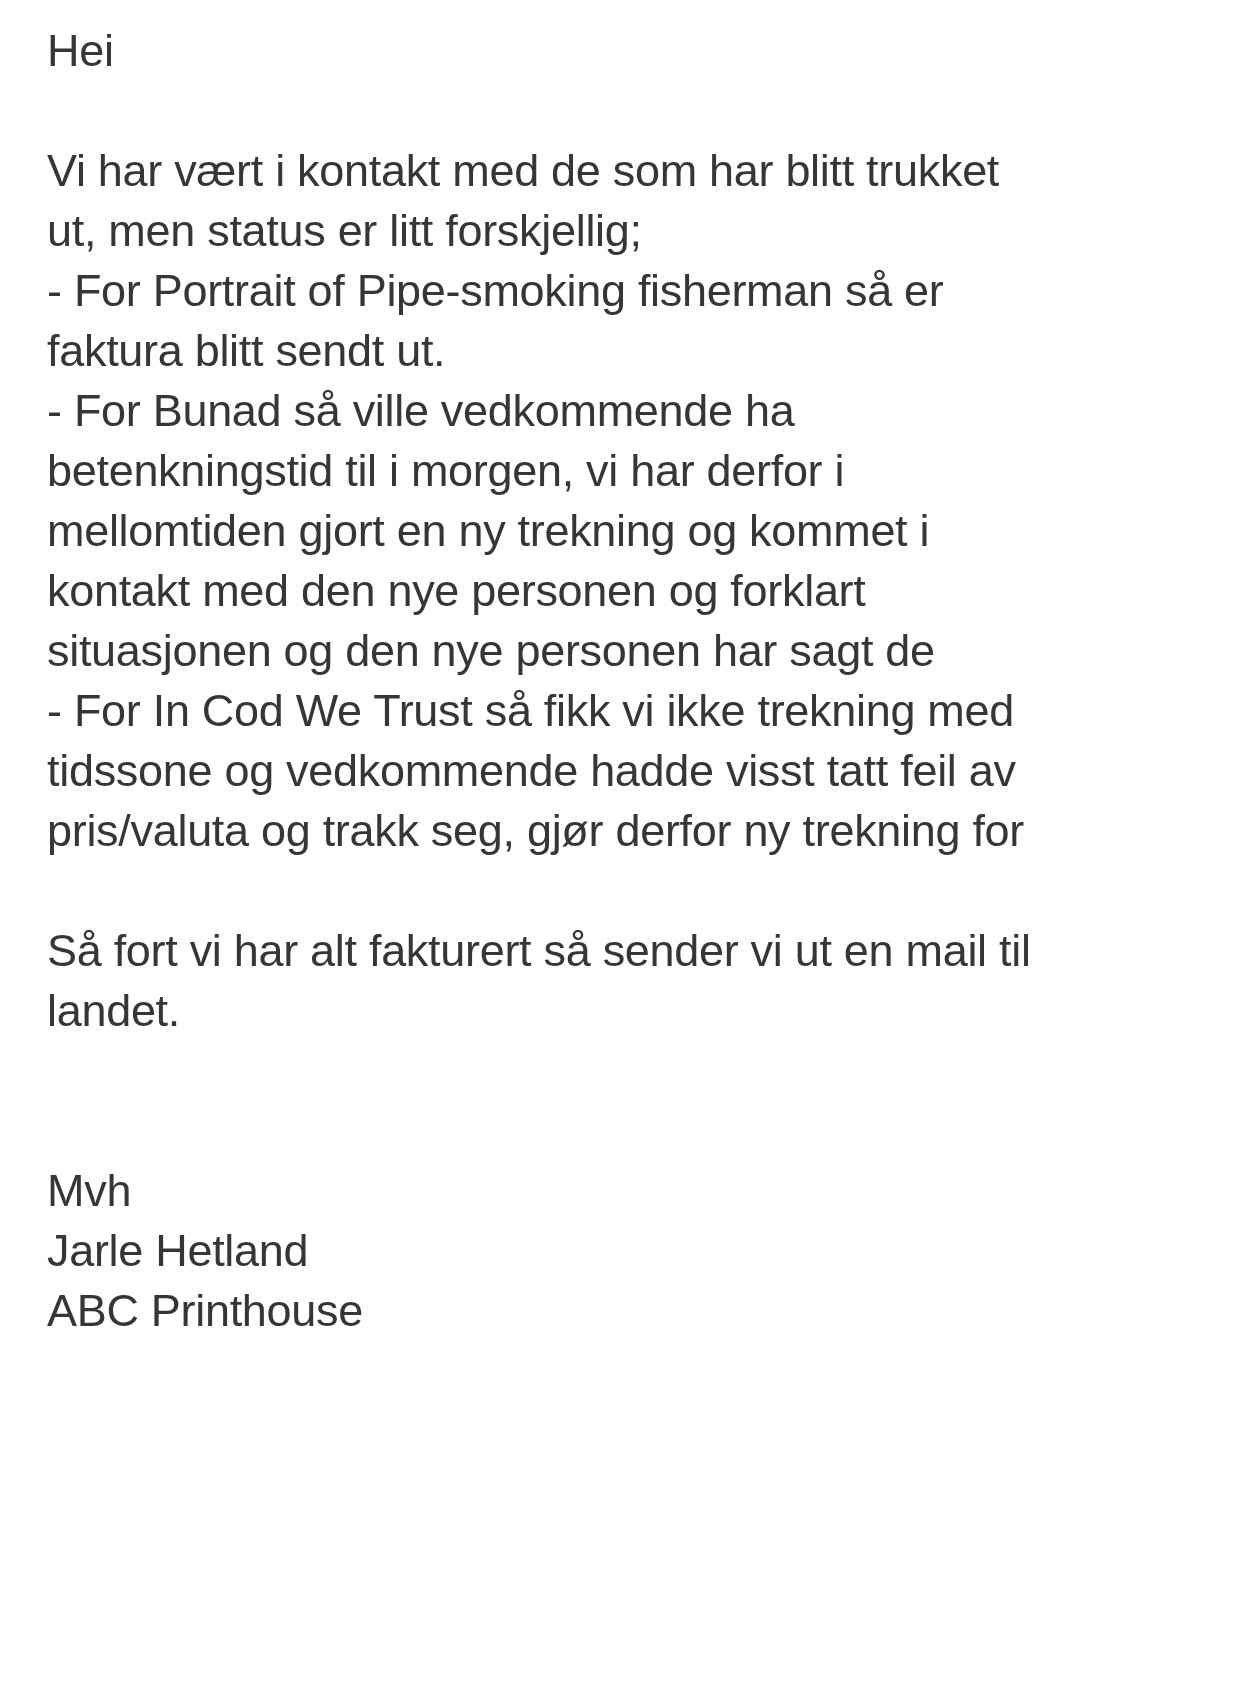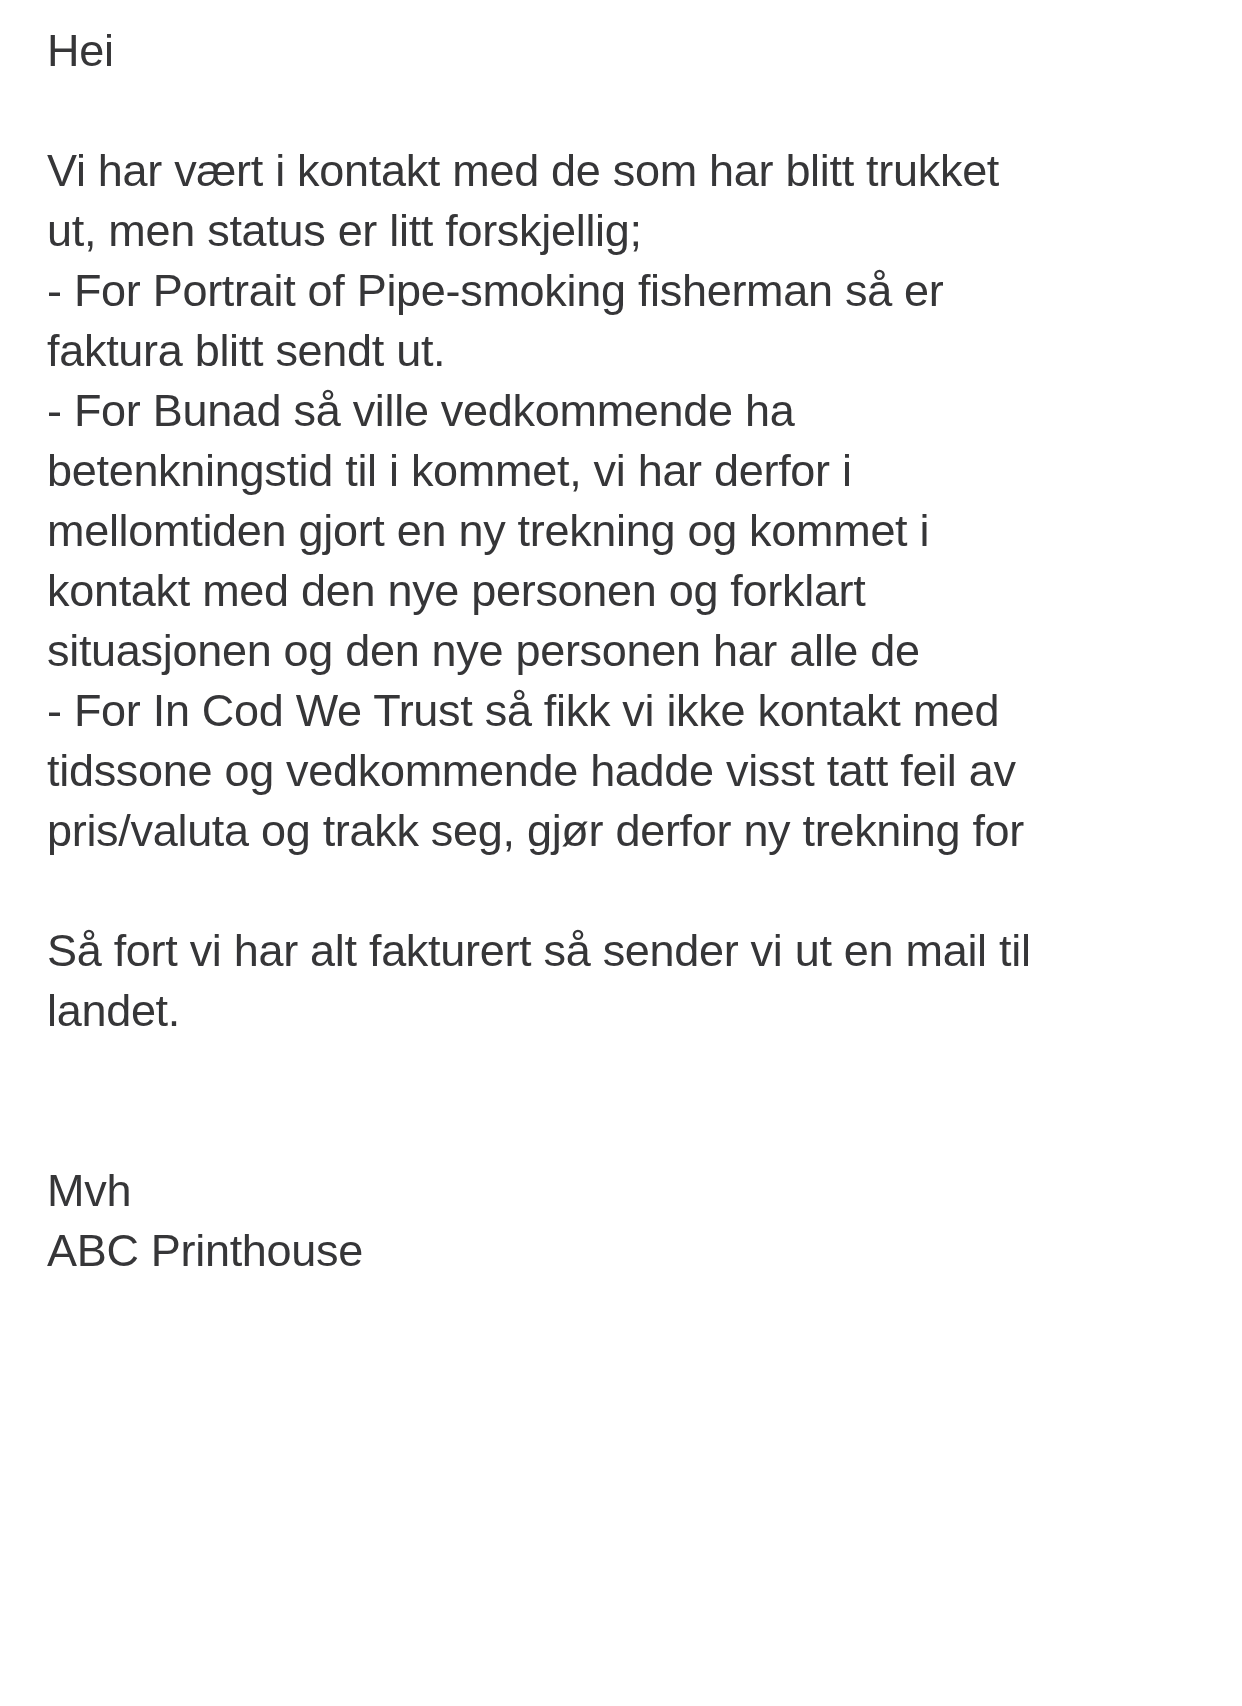--- a/index.html
+++ b/index.html
@@ -32,27 +32,28 @@
 <body>
 
 <div class="email-body">
   <div class="line">Hei</div>
   <div class="line"></div>
   <div class="line">Vi har vært i kontakt med de som har blitt trukket</div>
   <div class="line">ut, men status er litt forskjellig;</div>
   <div class="line">- For Portrait of Pipe-smoking fisherman så er</div>
   <div class="line">faktura blitt sendt ut.</div>
   <div class="line">- For Bunad så ville vedkommende ha</div>
-  <div class="line">betenkningstid til i kommet, vi har derfor i</div>
+  <div class="line">betenkningstid til i morgen, vi har derfor i</div>
   <div class="line">mellomtiden gjort en ny trekning og kommet i</div>
   <div class="line">kontakt med den nye personen og forklart</div>
-  <div class="line">situasjonen og den nye personen har alle de</div>
-  <div class="line">- For In Cod We Trust så fikk vi ikke kontakt med</div>
+  <div class="line">situasjonen og den nye personen har sagt de</div>
+  <div class="line">- For In Cod We Trust så fikk vi ikke trekning med</div>
   <div class="line">tidssone og vedkommende hadde visst tatt feil av</div>
   <div class="line">pris/valuta og trakk seg, gjør derfor ny trekning for</div>
   <div class="line"></div>
   <div class="line">Så fort vi har alt fakturert så sender vi ut en mail til</div>
   <div class="line">landet.</div>
   <div class="line"></div>
   <div class="line"></div>
   <div class="line">Mvh</div>
+  <div class="line">Jarle Hetland</div>
   <div class="line">ABC Printhouse</div>
 </div>
 
 </body></html>

